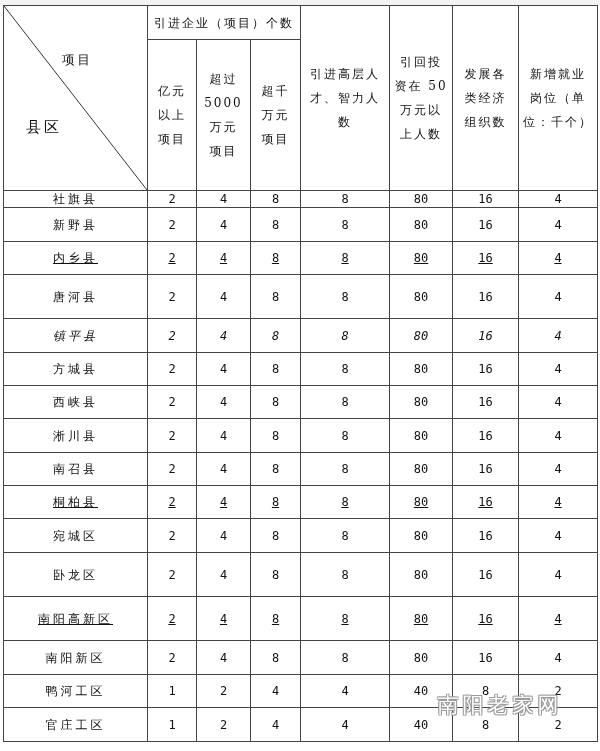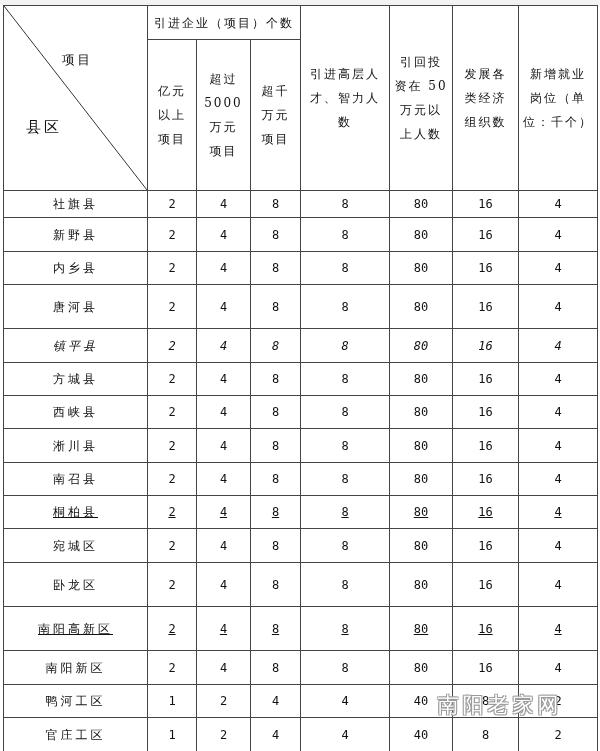--- a/index.html
+++ b/index.html
@@ -106,41 +106,41 @@
     </td>
     <td class="hdr-cell">
       <span class="hdr-line">超千</span>
       <span class="hdr-line">万元</span>
       <span class="hdr-line">项目</span>
     </td>
   </tr>
 
   </tbody>
     <tbody id="data-body">
-      <tr style="height: 27px;">
+      <tr style="height: 17px;">
         <td class="county">社旗县</td>
         <td class="num">2</td>
         <td class="num">4</td>
         <td class="num">8</td>
         <td class="num">8</td>
         <td class="num">80</td>
         <td class="num">16</td>
         <td class="num">4</td>
       </tr>
       <tr style="height: 34px;">
         <td class="county">新野县</td>
         <td class="num">2</td>
         <td class="num">4</td>
         <td class="num">8</td>
         <td class="num">8</td>
         <td class="num">80</td>
         <td class="num">16</td>
         <td class="num">4</td>
       </tr>
-      <tr style="height: 33px;">
+      <tr style="height: 33px; text-decoration: underline;">
         <td class="county">内乡县</td>
         <td class="num">2</td>
         <td class="num">4</td>
         <td class="num">8</td>
         <td class="num">8</td>
         <td class="num">80</td>
         <td class="num">16</td>
         <td class="num">4</td>
       </tr>
       <tr style="height: 44px;">

